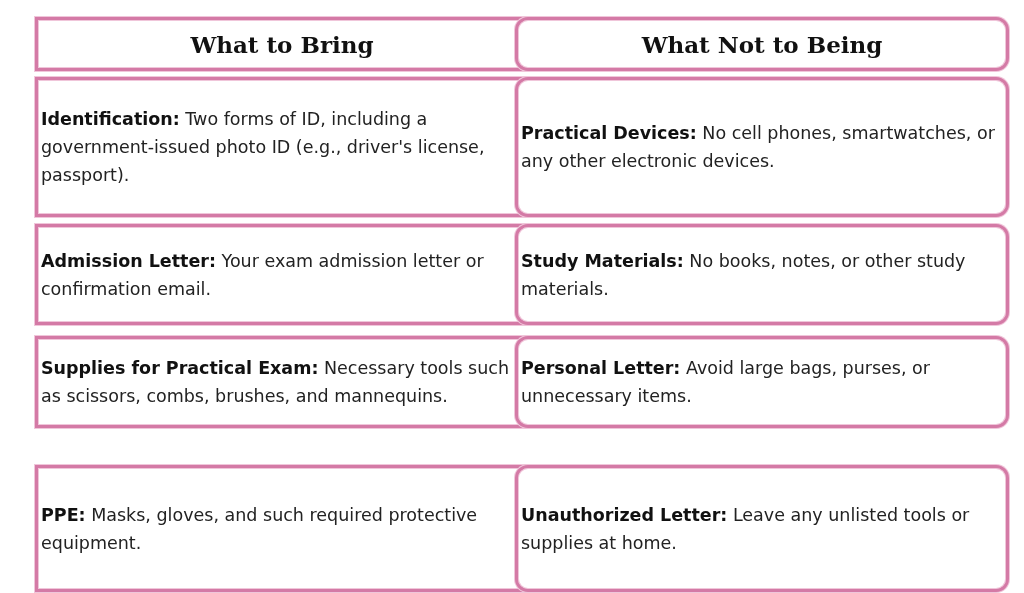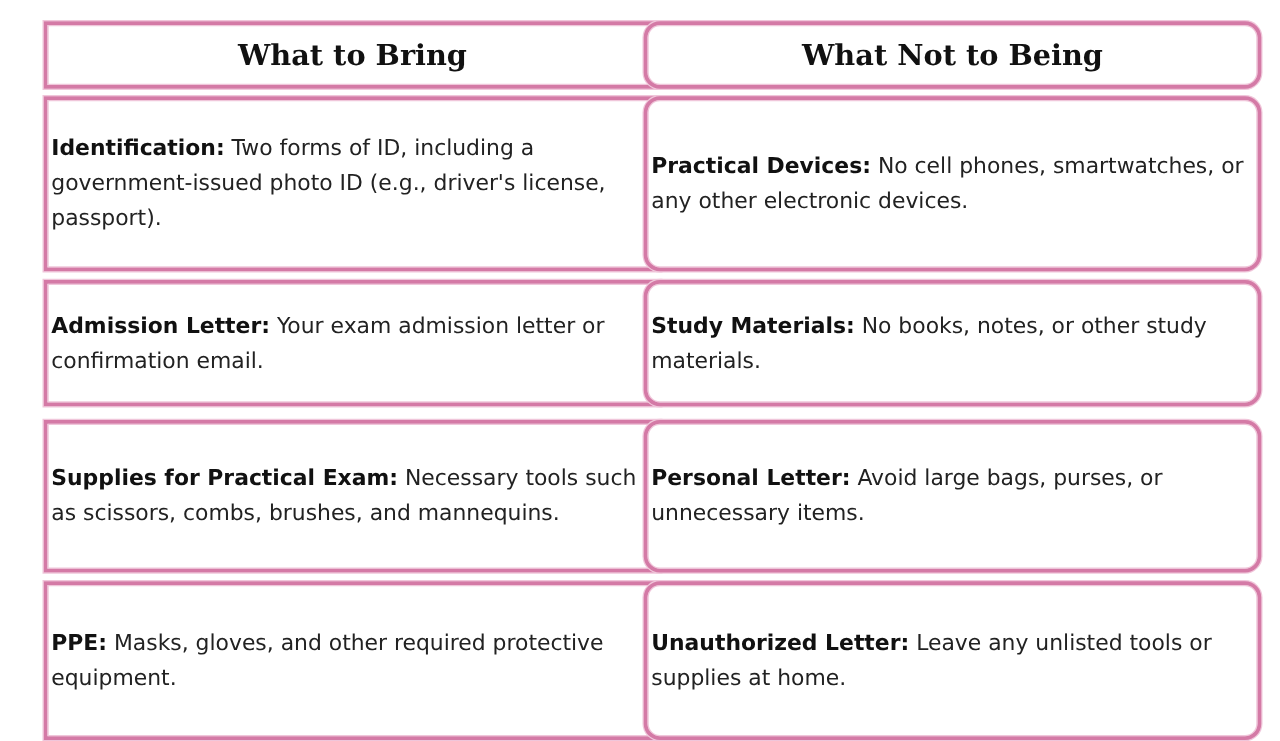--- a/index.html
+++ b/index.html
@@ -26,21 +26,21 @@
     font-size: 17.5px;
     line-height: 28px;
     color: #222222;
   }
   .body-cell .lbl { font-weight: bold; color: #111111; }
   .col-l { left: 15px; width: 494px; margin-left: 20px; }
   .col-r { left: 515px; width: 494px; border-radius: 13px; }
   .r1 { top: 17px; height: 54px; }
   .r2 { top: 77px; height: 140px; }
   .r3 { top: 224px; height: 101px; }
-  .r4 { top: 336px; height: 122px; }
+  .r4 { top: 336px; height: 92px; }
   .r5 { top: 465px; height: 127px; }
 </style>
 </head>
 <body>
 
 <div>
   <div class="cell head col-l r1">
     <span>What to Bring</span>
   </div>
   <div class="cell head col-r r1">
@@ -62,18 +62,18 @@
   </div>
 
   <div class="cell body-cell col-l r4">
     <div><span class="lbl">Supplies for Practical Exam:</span><span> Necessary tools such as scissors, combs, brushes, and mannequins.</span></div>
   </div>
   <div class="cell body-cell col-r r4">
     <div><span class="lbl">Personal Letter:</span><span> Avoid large bags, purses, or unnecessary items.</span></div>
   </div>
 
   <div class="cell body-cell col-l r5">
-    <div><span class="lbl">PPE:</span><span> Masks, gloves, and other required protective equipment.</span></div>
+    <div><span class="lbl">PPE:</span><span> Masks, gloves, and such required protective equipment.</span></div>
   </div>
   <div class="cell body-cell col-r r5">
     <div><span class="lbl">Unauthorized Letter:</span><span> Leave any unlisted tools or supplies at home.</span></div>
   </div>
 </div>
 
 </body></html>

